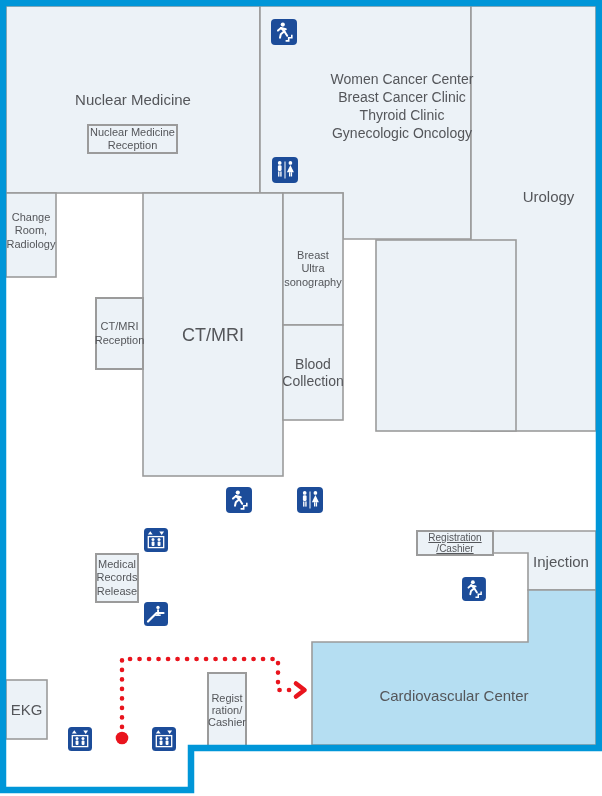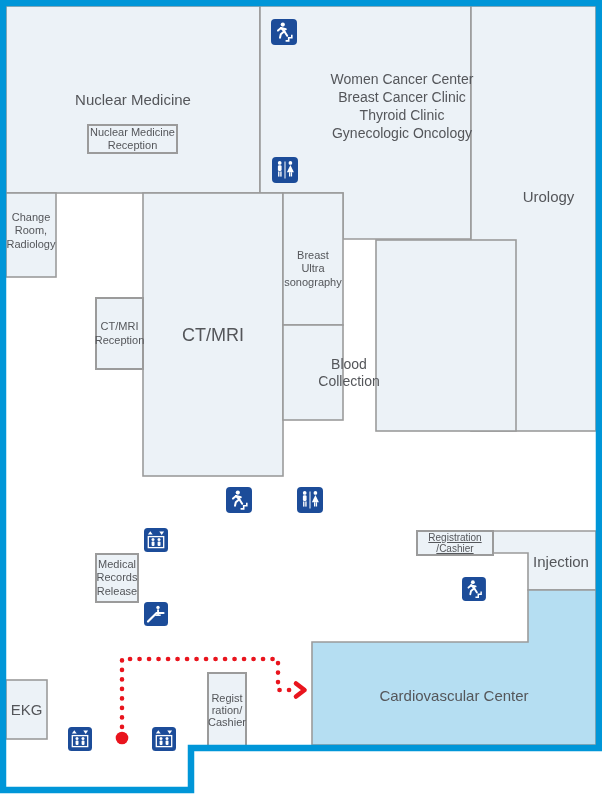--- a/index.html
+++ b/index.html
@@ -6,21 +6,21 @@
   #stage{position:relative;width:602px;height:796px;background:#ffffff;overflow:hidden;
          font-family:"Liberation Sans",sans-serif;}
   #plan{position:absolute;left:0;top:0;}
   .lbl{position:absolute;display:flex;align-items:center;justify-content:center;
        text-align:center;white-space:pre-line;color:#54565a;box-sizing:border-box;
        font-family:"Liberation Sans",sans-serif;pointer-events:none;}
   .fs10{font-size:10px;line-height:11.5px;}
   .fs11{font-size:11px;line-height:13.5px;}
   .fs11b{font-size:11px;line-height:12px;text-align:center;}
   .fs14{font-size:14px;line-height:18px;margin-left:36px;}
-  .fs14b{font-size:14px;line-height:17px;margin-left:36px;}
+  .fs14b{font-size:14px;line-height:17px;}
   .fs15{font-size:15px;line-height:18px;}
   .fs16{font-size:16px;line-height:18.5px;}
   .fs18{font-size:18px;line-height:20px;}
 </style>
 </head>
 <body>
 
 <div id="stage">
 
   <svg id="plan" width="602" height="796" viewBox="0 0 602 796">

